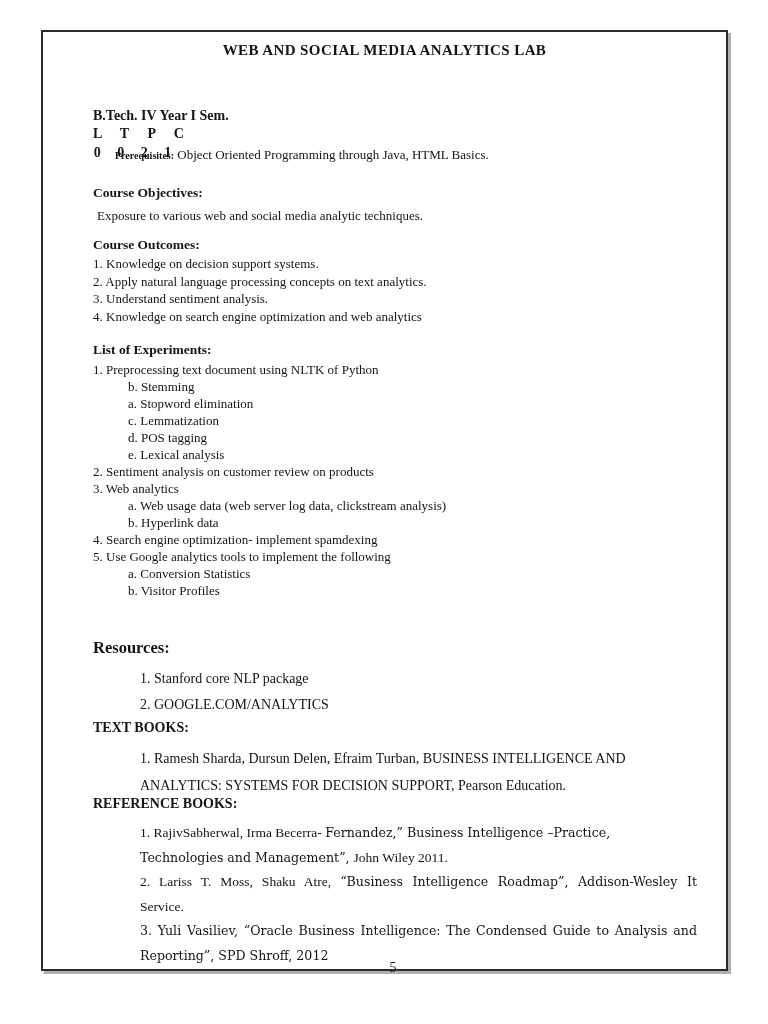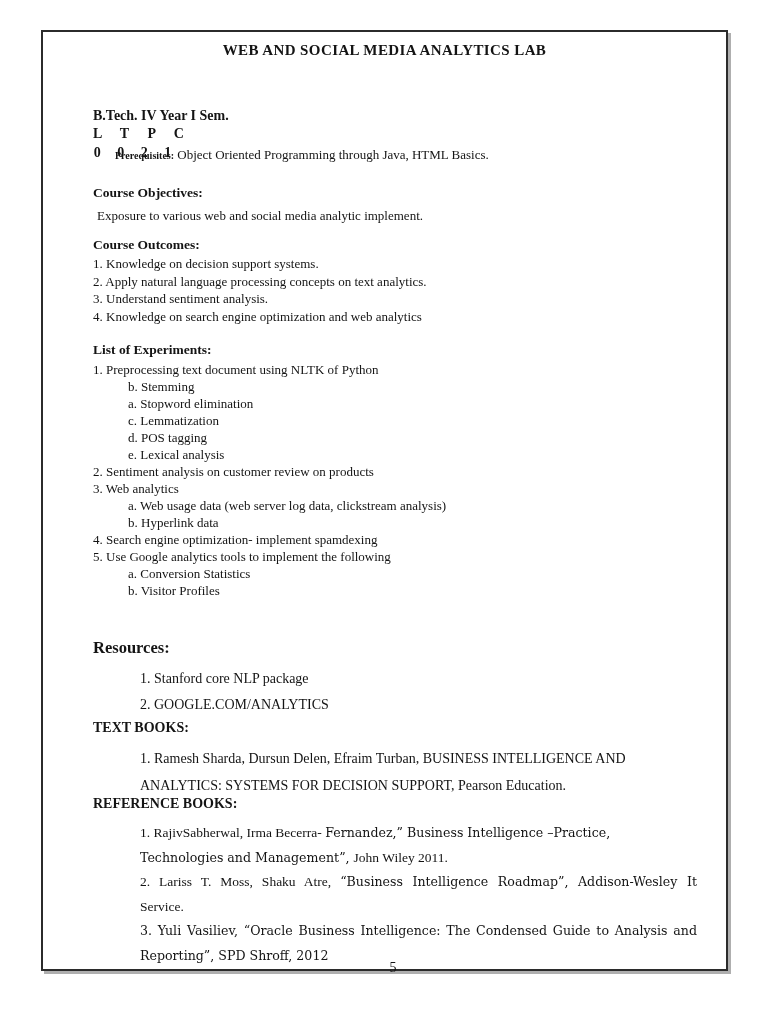--- a/index.html
+++ b/index.html
@@ -122,21 +122,21 @@
     <div class="btech">B.Tech. IV Year I Sem.</div>
     <div class="credits">
       <div class="hdr">L T P C</div>
       <div class="vals">0 0 2 1</div>
     </div>
   </div>
 
   <div class="abs prereq"><b>Prerequisites:</b><span> Object Oriented Programming through Java, HTML Basics.</span></div>
 
   <div class="abs h-sm obj-head">Course Objectives:</div>
-  <div class="abs body-text obj-text">Exposure to various web and social media analytic implement.</div>
+  <div class="abs body-text obj-text">Exposure to various web and social media analytic techniques.</div>
 
   <div class="abs h-sm out-head">Course Outcomes:</div>
   <div class="abs body-text out-list">
     <div>1. Knowledge on decision support systems.</div>
     <div>2. Apply natural language processing concepts on text analytics.</div>
     <div>3. Understand sentiment analysis.</div>
     <div>4. Knowledge on search engine optimization and web analytics</div>
   </div>
 
   <div class="abs h-sm exp-head">List of Experiments:</div>

